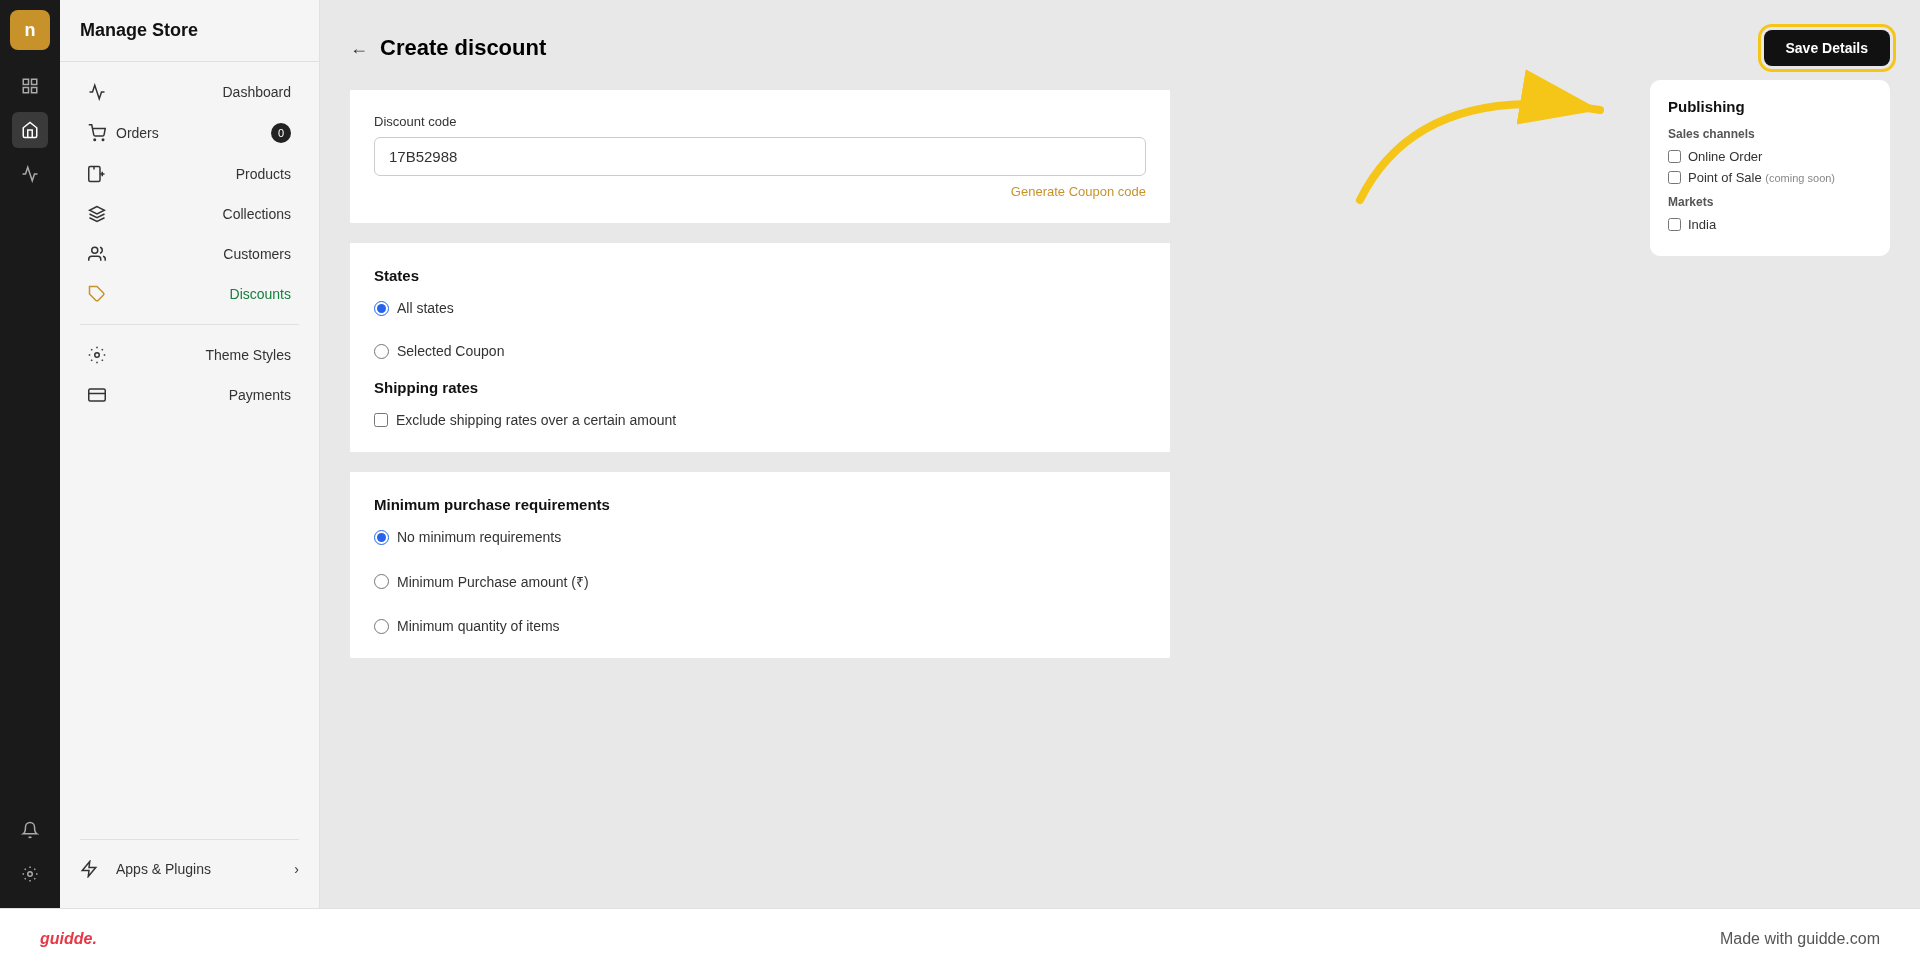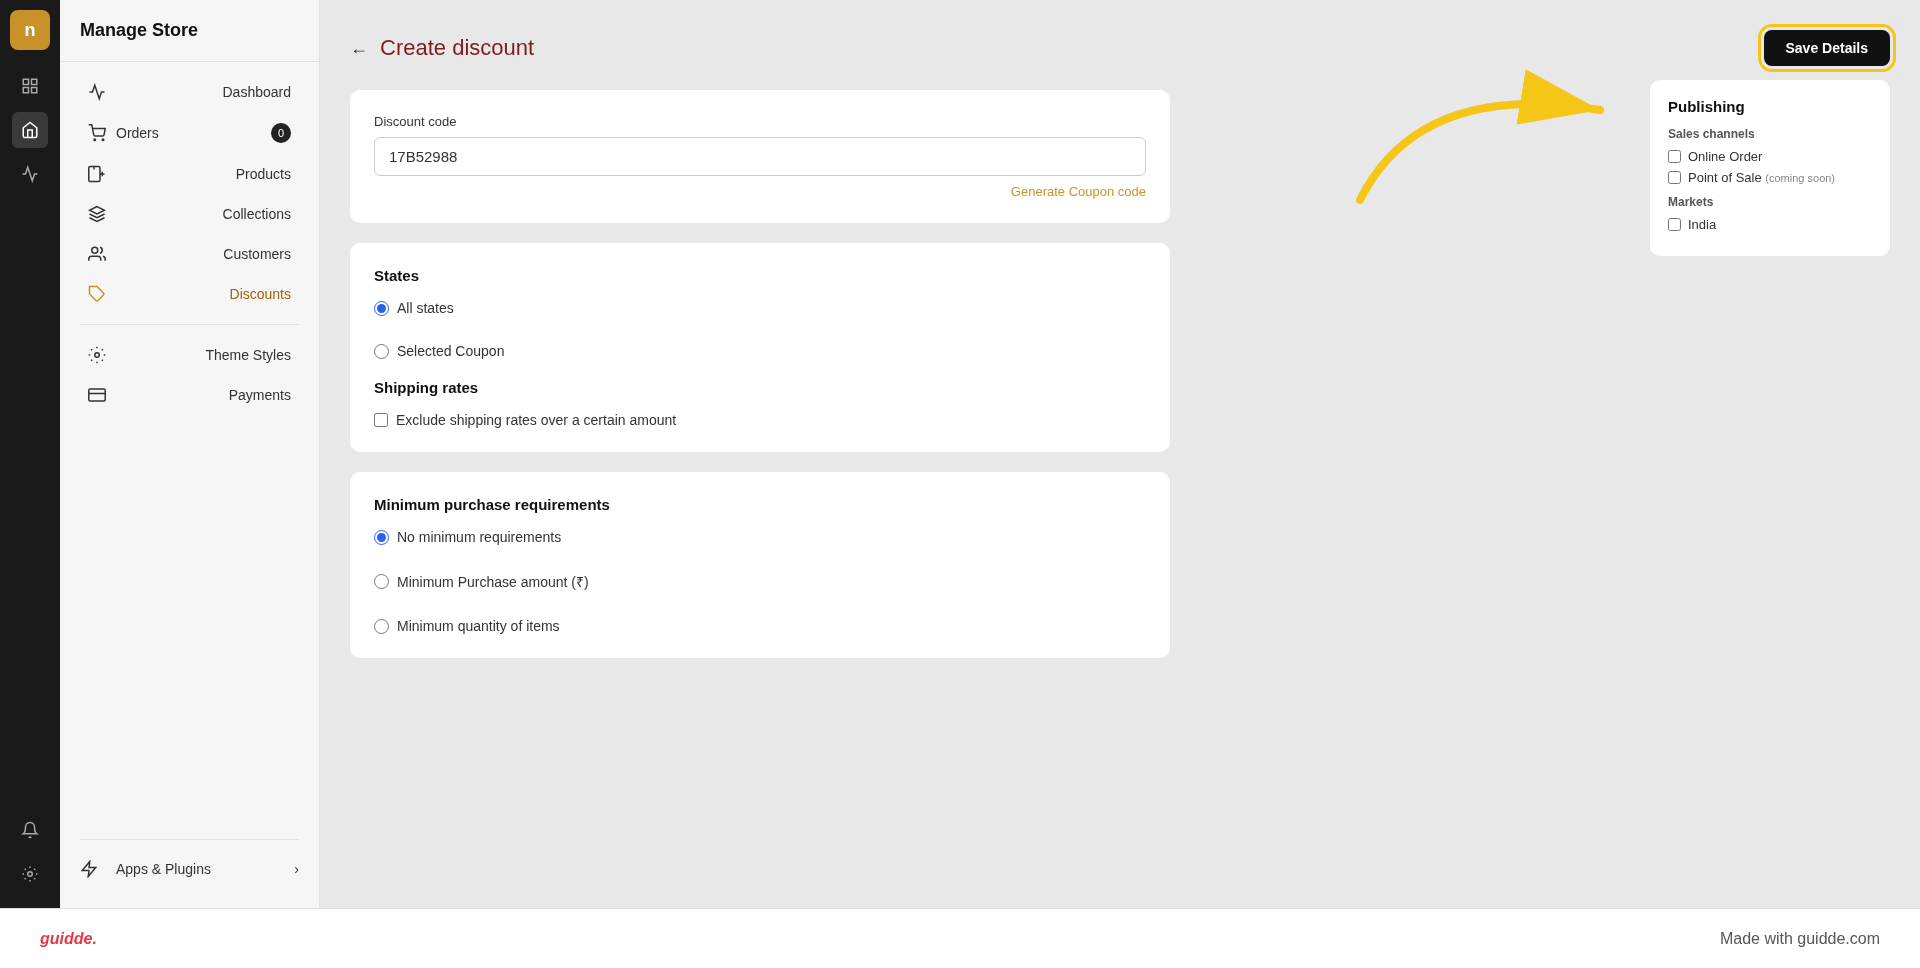--- a/index.html
+++ b/index.html
@@ -94,39 +94,39 @@
     }
 
     .page-header {
       display: flex; align-items: center; justify-content: space-between;
       margin-bottom: 24px;
     }
     .page-title-area {
       display: flex; align-items: center; gap: 12px;
     }
     .back-arrow { font-size: 18px; color: #333; cursor: pointer; }
-    .page-title { font-size: 22px; font-weight: 400; color: #7f1d1d; }
+    .page-title { font-size: 22px; font-weight: 700; color: #000000; }
 
     .save-btn {
       background: #111;
       color: white;
       border: none;
       border-radius: 8px;
       padding: 10px 22px;
       font-size: 14px;
       font-weight: 600;
       cursor: pointer;
       outline: 3px solid #f5c518;
       outline-offset: 3px;
     }
 
     
     .card {
       background: white;
-      border-radius: 10px;
+      border-radius: 1px;
       padding: 24px;
       margin-bottom: 20px;
     }
     .card-section-title {
       font-size: 15px; font-weight: 700; color: #111;
       margin-bottom: 16px;
     }
 
     .discount-code-label {
       font-size: 13px; color: #333; margin-bottom: 8px;
@@ -315,21 +315,21 @@
           <path d="M23 21v-2a4 4 0 0 0-3-3.87"></path>
           <path d="M16 3.13a4 4 0 0 1 0 7.75"></path>
         </svg>
       <span>Customers</span>
     </div>
     <div class="nav-item active">
       <svg class="icon-svg" viewBox="0 0 24 24" fill="none" stroke="#c8922a" stroke-width="2">
           <path d="M20.59 13.41l-7.17 7.17a2 2 0 0 1-2.83 0L2 12V2h10l8.59 8.59a2 2 0 0 1 0 2.82z"></path>
           <line x1="7" y1="7" x2="7.01" y2="7"></line>
         </svg>
-      <span style="color:#a16207;">Discounts</span>
+      <span style="color:#15803d;">Discounts</span>
     </div>
 
     <hr class="nav-divider">
 
     <div class="nav-item">
       <svg class="icon-svg" viewBox="0 0 24 24" fill="none" stroke="currentColor" stroke-width="2">
           <circle cx="12" cy="12" r="3"></circle>
           <path d="M12 1v2M12 21v2M4.22 4.22l1.42 1.42M18.36 18.36l1.42 1.42M1 12h2M21 12h2M4.22 19.78l1.42-1.42M18.36 5.64l1.42-1.42"></path>
         </svg>
       <span>Theme Styles</span>

